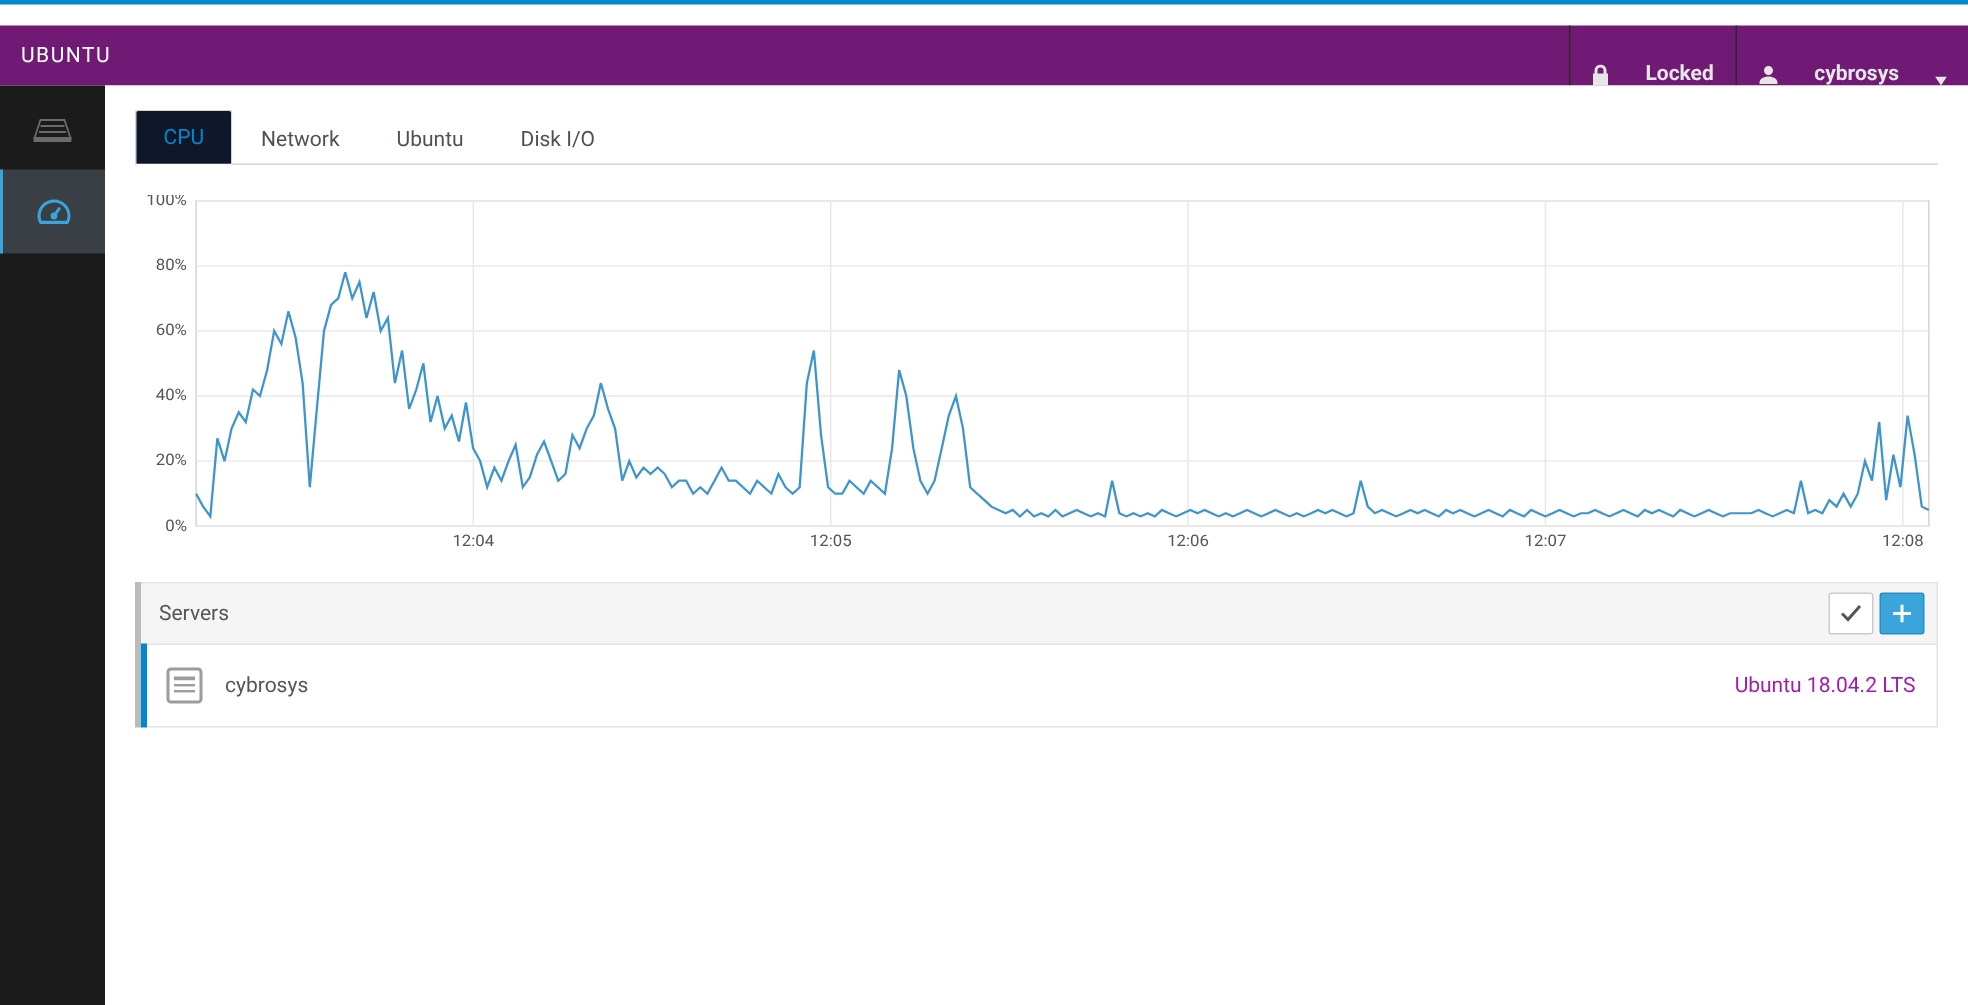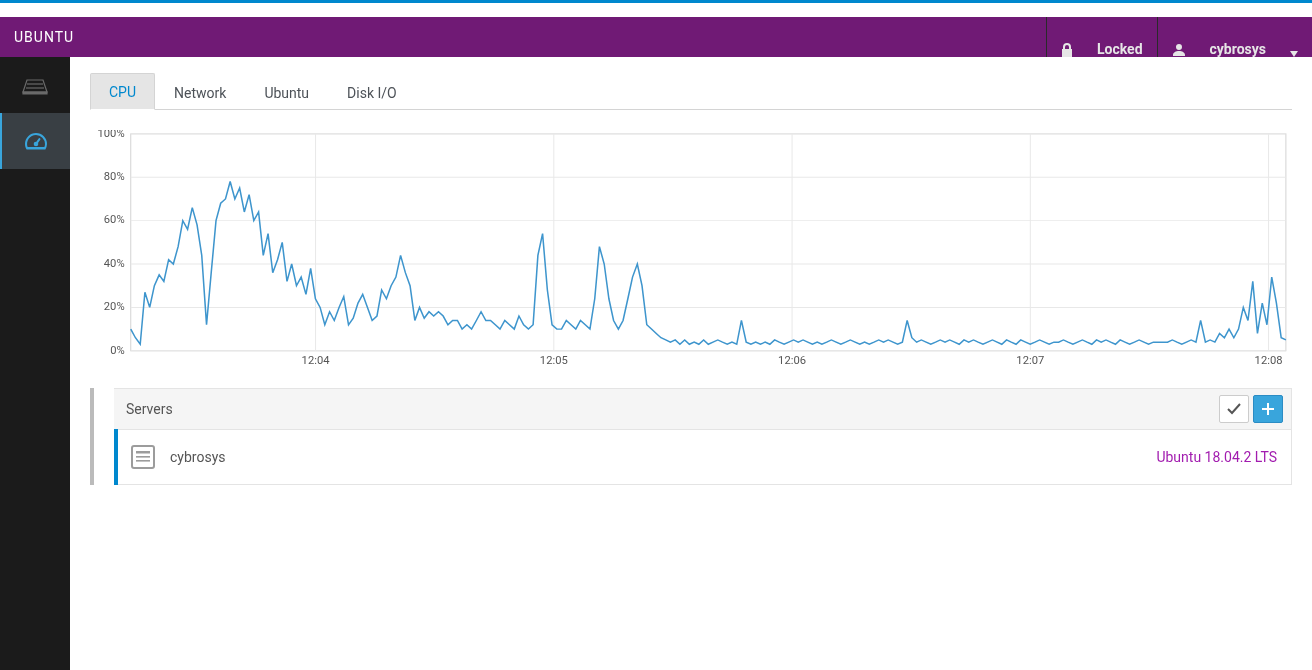--- a/index.html
+++ b/index.html
@@ -54,33 +54,33 @@
   color: #4d5258;
   cursor: pointer;
   border: 1px solid transparent;
   border-bottom: none;
   margin-bottom: -1px;
 }
 .tab.active {
   color: #0088ce;
   border: 1px solid #d4d4d4;
   border-bottom: 1px solid #fff;
-  background: #e5e5e5;
+  background: #0f172a;
   border-radius: 2px 2px 0 0;
 }
 
 .chart-container { margin-top: 20px; }
 .chart-svg { display: block; width: 100%; height: 240px; }
 .y-tick-label { font-size: 11px; fill: #555; text-anchor: end; }
 .x-tick-label { font-size: 11px; fill: #555; text-anchor: middle; }
 .grid-line { stroke: #e8e8e8; stroke-width: 1; }
 .plot-border { stroke: #d4d4d4; stroke-width: 1; fill: none; }
 .data-line { stroke: #3e95cd; stroke-width: 1.5; fill: none; }
 
-.servers-panel { margin-top: 18px; border-left: 4px solid #bbbbbb; padding-left: 20px; }
+.servers-panel { margin-top: 18px; border-left: 4px solid #bbbbbb; }
 .servers-header {
   background: #f5f5f5;
   border: 1px solid #e4e4e4;
   border-left: none;
   display: flex; align-items: center;
   padding: 6px 8px 6px 12px;
 }
 .servers-title { color: #555; flex: 1; }
 .icon-btn {
   width: 30px; height: 28px;

